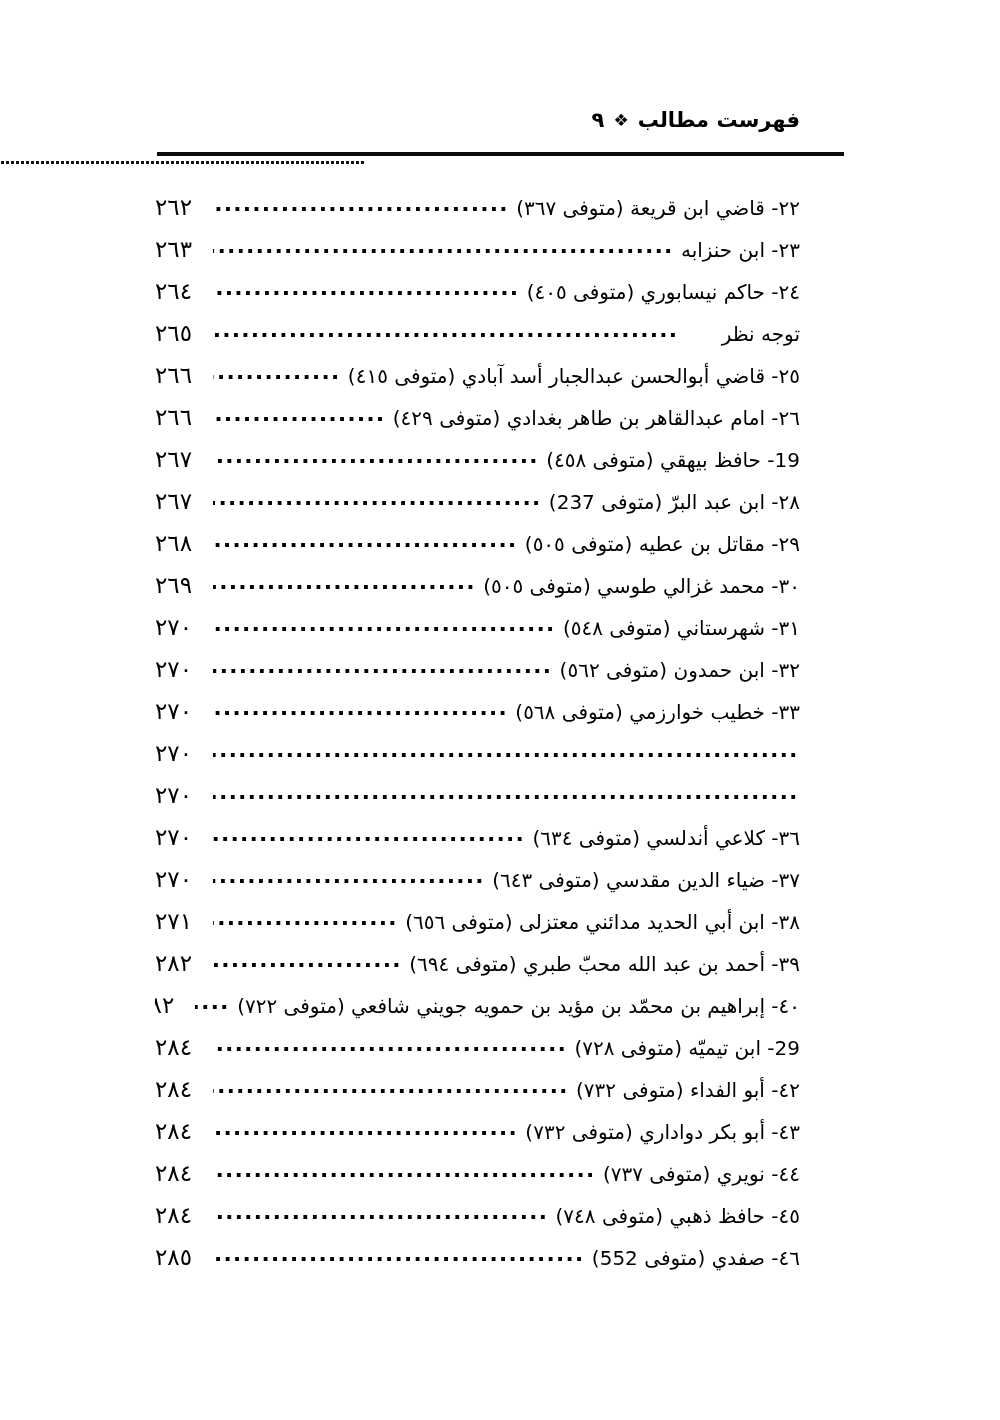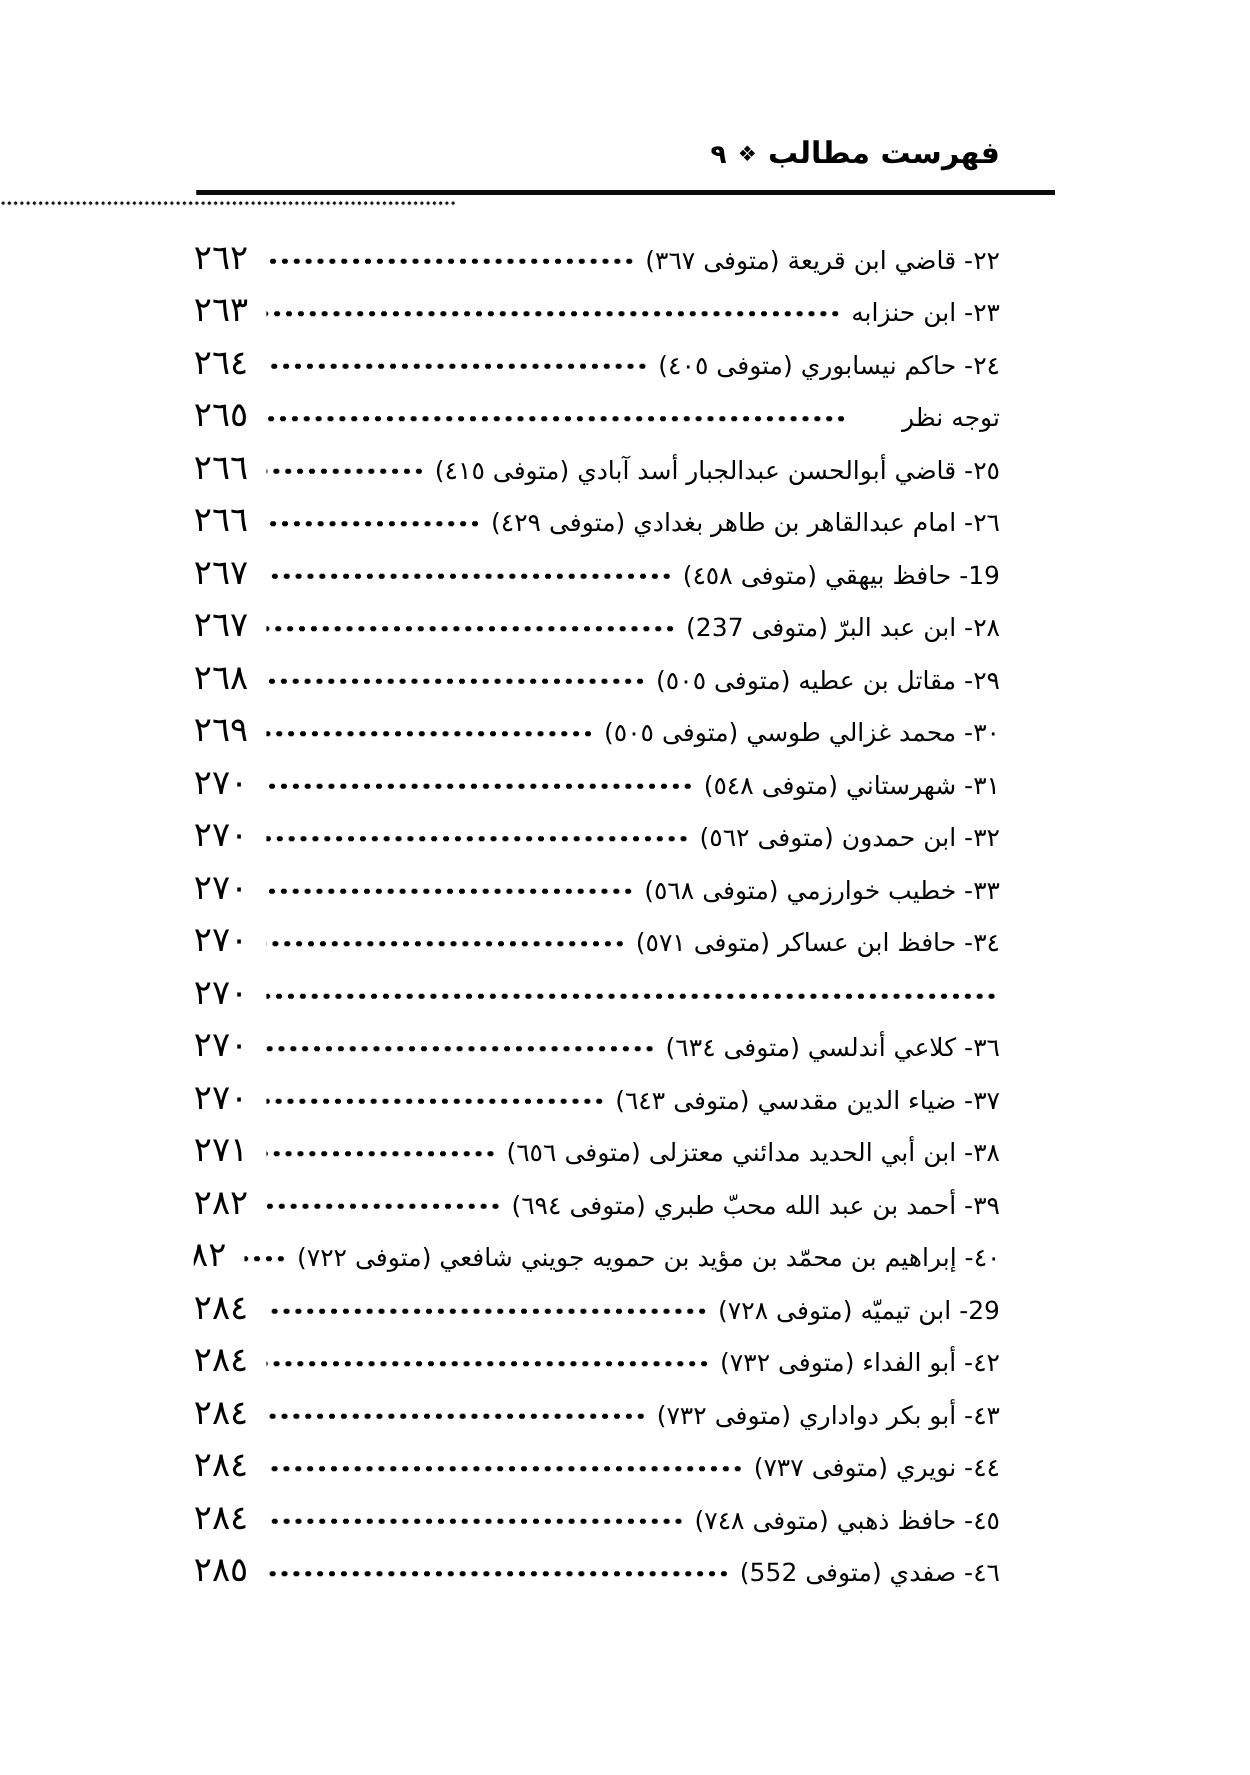--- a/index.html
+++ b/index.html
@@ -38,21 +38,21 @@
   .header-inner {
     display: inline-flex;
     flex-direction: row;
     align-items: baseline;
     gap: 9px;
     font-size: 21px;
     font-weight: 700;
     letter-spacing: 0;
   }
   .header-title {
-    font-size: 24px;
+    font-size: 21px;
     font-weight: 700;
   }
   .header-ornament {
     font-size: 17px;
     line-height: 1;
     position: relative;
     top: -1px;
   }
   .header-folio {
     font-size: 21px;
@@ -123,21 +123,21 @@
     bottom: 0.22em;
     height: 4px;
     background-image: radial-gradient(circle, #000 44%, transparent 46%);
     background-size: 9.5px 4px;
     background-repeat: repeat-x;
     background-position: right bottom;
   }
 
   .page-num {
     flex: 0 0 auto;
-    font-size: 27px;
+    font-size: 23px;
     direction: rtl;
     unicode-bidi: isolate;
     text-align: left;
     min-width: 52px;
     padding-right: 4px;
   }
 
   
   .toc-row.is-heading .entry-label {
     font-weight: 400;
@@ -225,21 +225,20 @@
         <span class="entry-label">٣٢- ابن حمدون (متوفى ٥٦٢)</span>
         <span class="leader"></span>
         <span class="page-num">٢٧٠</span>
       </div>
       <div class="toc-row">
         <span class="entry-label">٣٣- خطيب خوارزمي (متوفى ٥٦٨)</span>
         <span class="leader"></span>
         <span class="page-num">٢٧٠</span>
       </div>
       <div class="toc-row">
-        <span class="entry-label">٣٤- حافظ ابن عساكر (متوفى ٥٧١)</span>
         <span class="leader"></span>
         <span class="page-num">٢٧٠</span>
       </div>
       <div class="toc-row">
         <span class="leader"></span>
         <span class="page-num">٢٧٠</span>
       </div>
       <div class="toc-row">
         <span class="entry-label">٣٦- كلاعي أندلسي (متوفى ٦٣٤)</span>
         <span class="leader"></span>

